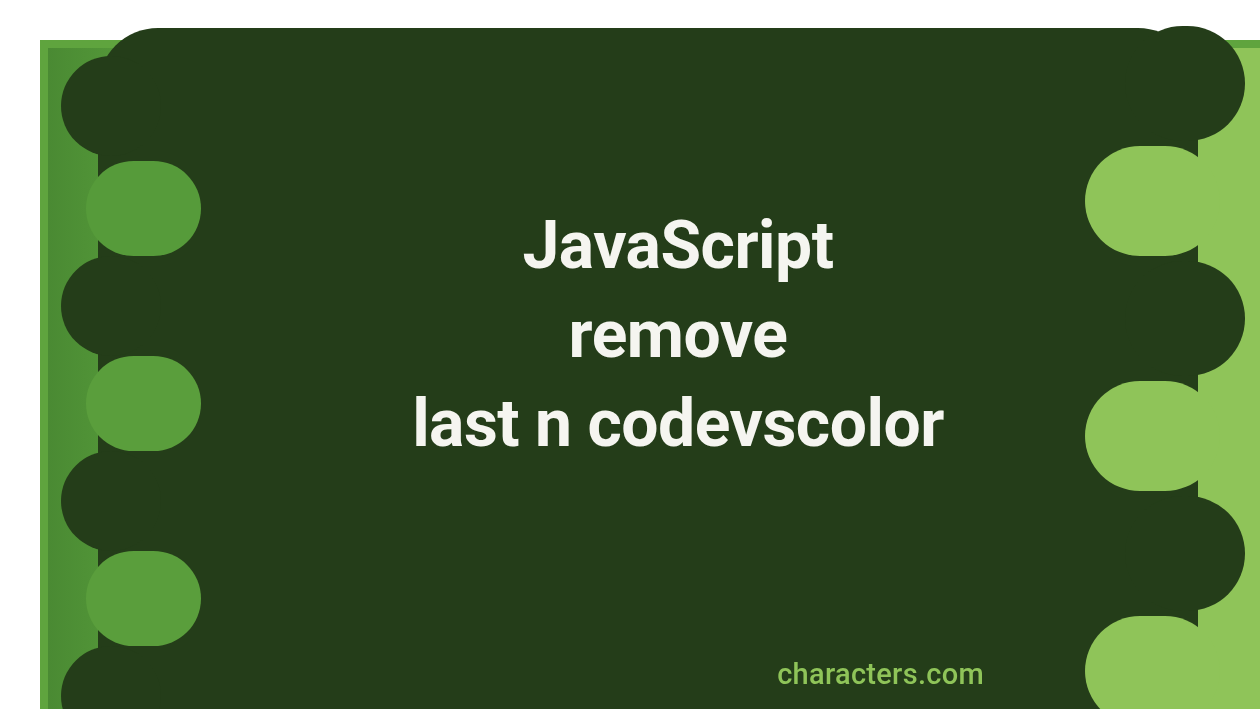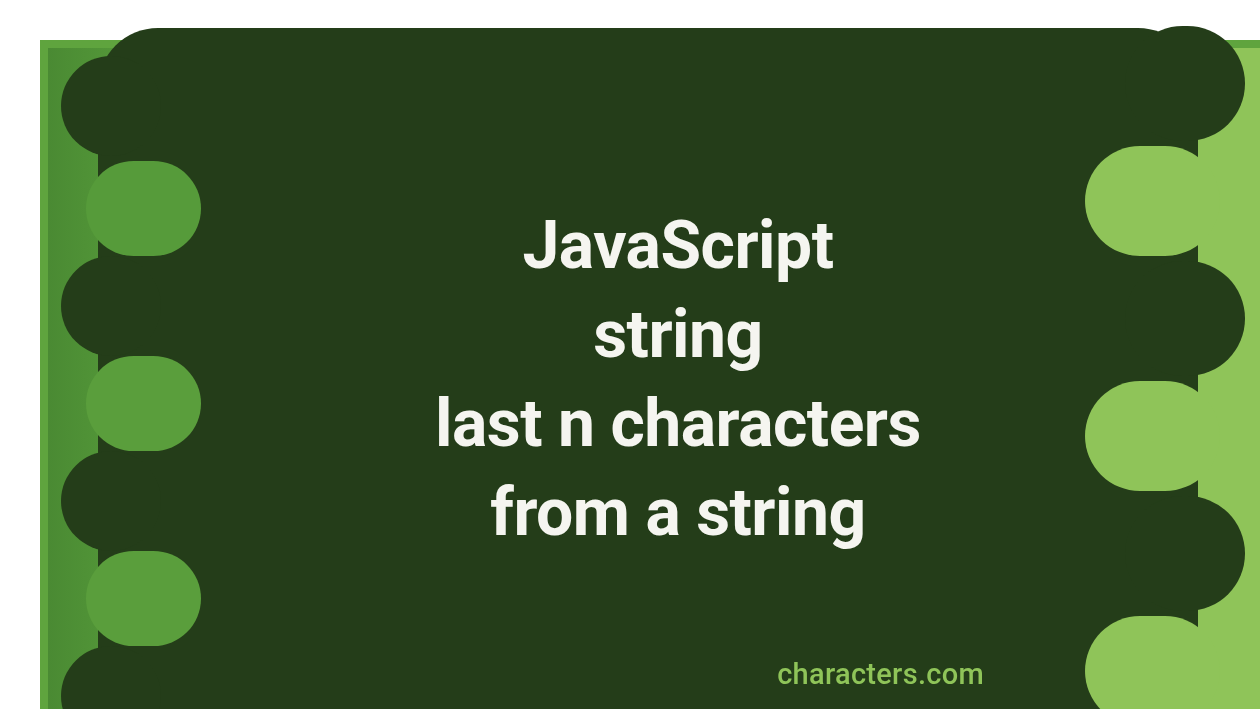--- a/index.html
+++ b/index.html
@@ -154,19 +154,18 @@
     <div class="notch-right notch-right-1"></div>
     <div class="bump-right bump-right-2"></div>
     <div class="notch-right notch-right-2"></div>
     <div class="bump-right bump-right-3"></div>
     <div class="notch-right notch-right-3"></div>
     <div class="bump-right bump-right-4"></div>
   </div>
 
   <div class="title-text">
     <span>JavaScript</span><br>
-    <span>string</span><br>
-    <span>last n characters</span><br>
-    <span>from a string</span>
+    <span>remove</span><br>
+    <span>last n codevscolor</span><br>
   </div>
 
   <div class="watermark">characters.com</div>
 </div>
 
 </body></html>

